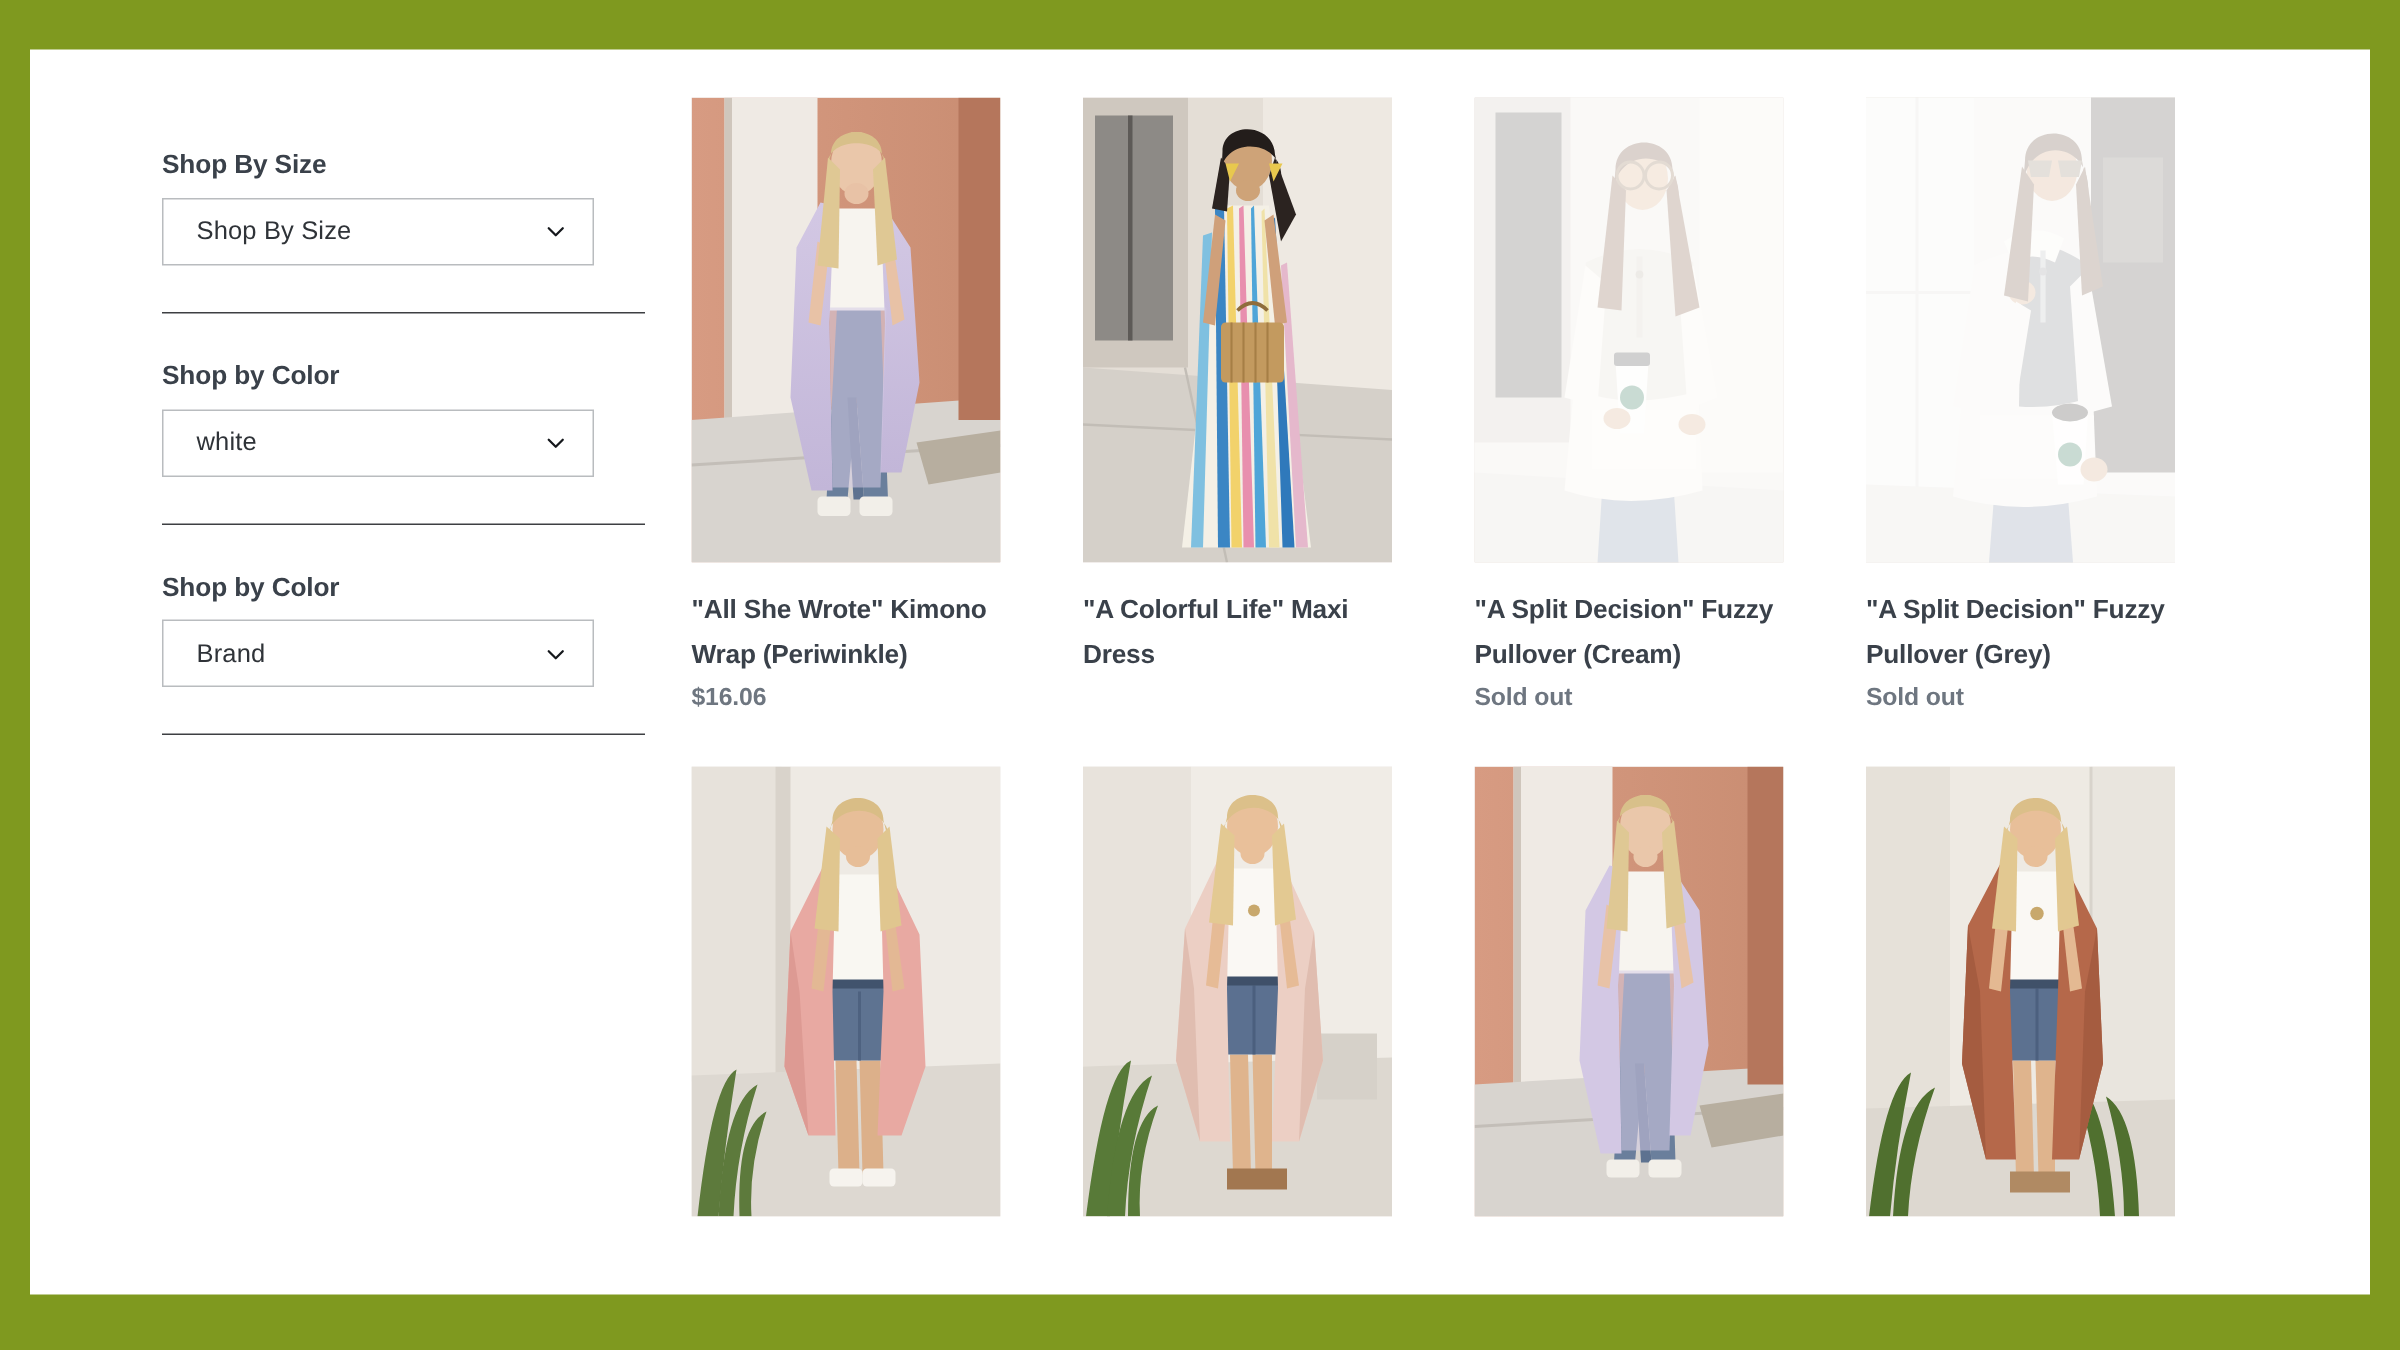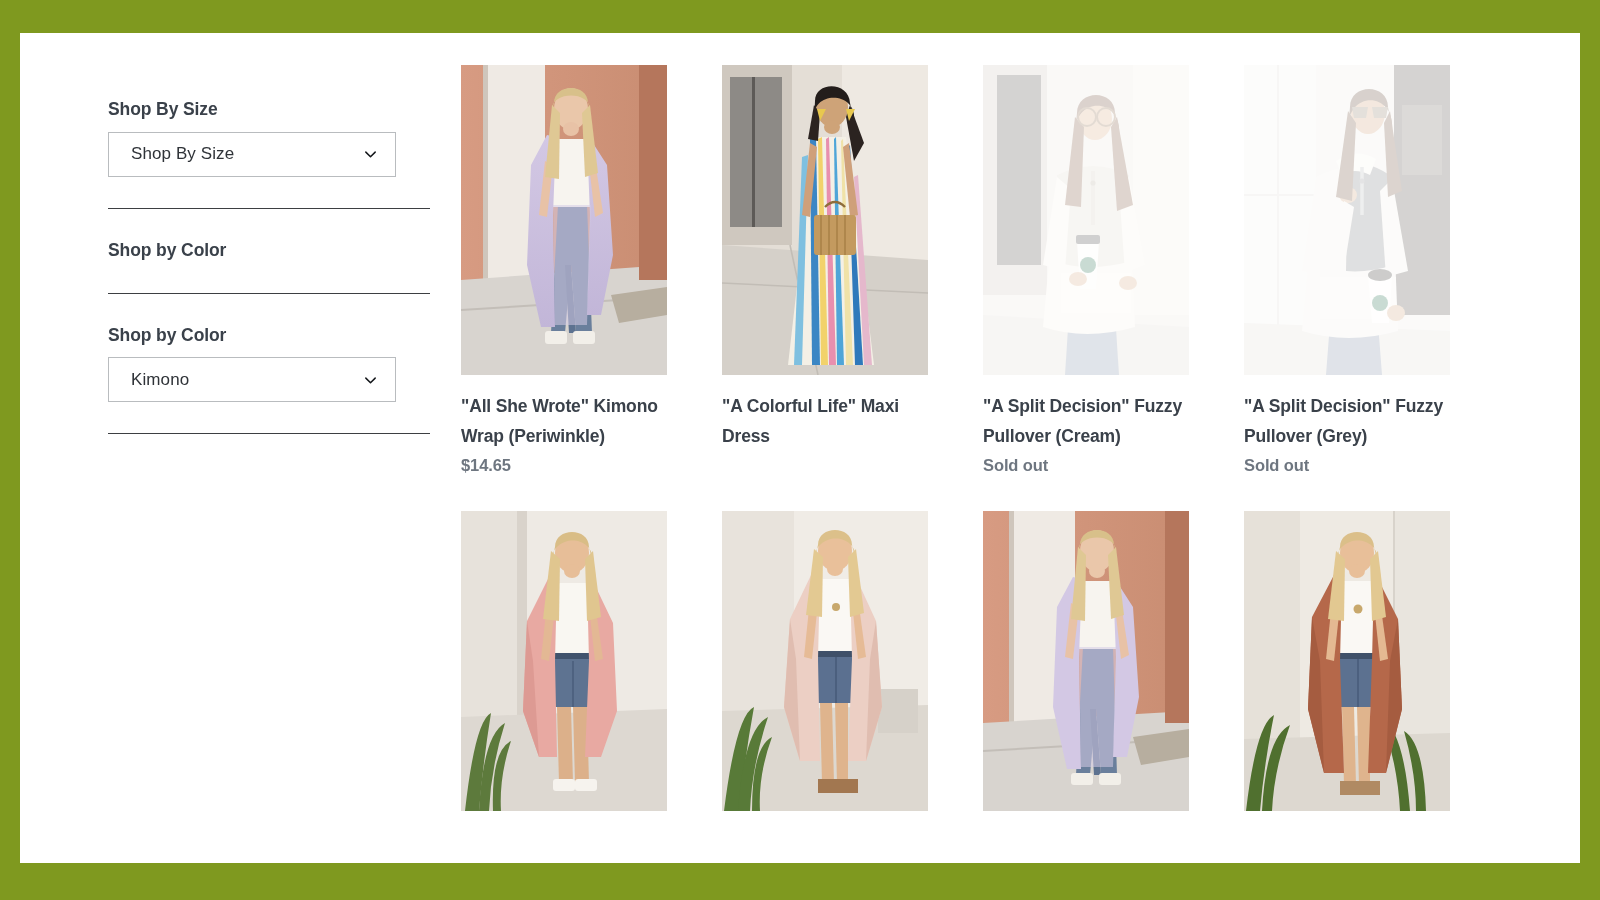--- a/index.html
+++ b/index.html
@@ -162,28 +162,36 @@
               <path d="M3 6 L8 11 L13 6" fill="none" stroke="#15181c" stroke-width="1.6" stroke-linecap="round" stroke-linejoin="round"></path>
             </svg>
           </span>
         </div>
       </div>
 
       <div class="filter-divider"></div>
 
       <div class="filter-group">
         <div class="filter-label">Shop by Color</div>
+        <div class="filter-select">
+          <span class="filter-select-value">white</span>
+          <span class="chevron-icon">
+            <svg viewBox="0 0 16 16" width="15" height="15">
+              <path d="M3 6 L8 11 L13 6" fill="none" stroke="#15181c" stroke-width="1.6" stroke-linecap="round" stroke-linejoin="round"></path>
+            </svg>
+          </span>
+        </div>
       </div>
 
       <div class="filter-divider"></div>
 
       <div class="filter-group">
         <div class="filter-label">Shop by Color</div>
         <div class="filter-select">
-          <span class="filter-select-value">Kimono</span>
+          <span class="filter-select-value">Brand</span>
           <span class="chevron-icon">
             <svg viewBox="0 0 16 16" width="15" height="15">
               <path d="M3 6 L8 11 L13 6" fill="none" stroke="#15181c" stroke-width="1.6" stroke-linecap="round" stroke-linejoin="round"></path>
             </svg>
           </span>
         </div>
       </div>
 
       <div class="filter-divider"></div>
 
@@ -228,21 +236,21 @@
             <path d="M134 96 L142 148 L134 152 L128 100 Z" fill="#e8c2a6"></path>
 
             <ellipse cx="110" cy="44" rx="17" ry="21" fill="#eac7aa"></ellipse>
             <path d="M93 38 C93 18 127 18 127 38 L129 44 C129 26 91 26 91 44 Z" fill="#d8c08a"></path>
             <path d="M91 40 L84 112 L98 114 L99 48 Z" fill="#dfc894"></path>
             <path d="M129 40 L137 108 L124 112 L121 48 Z" fill="#dfc894"></path>
             <ellipse cx="110" cy="64" rx="8" ry="7" fill="#e8c2a6"></ellipse>
           </svg>
         </div>
         <h3 class="product-title">"All She Wrote" Kimono Wrap (Periwinkle)</h3>
-        <div class="product-price">$14.65</div>
+        <div class="product-price">$16.06</div>
       </article>
 
       <article class="product-card">
         <div class="product-image-wrap">
           <svg width="206" height="310" viewBox="0 0 206 310">
             <rect width="206" height="310" fill="#e4ded6"></rect>
             <rect x="0" y="0" width="70" height="180" fill="#cfc8bf"></rect>
             <rect x="8" y="12" width="52" height="150" fill="#8d8a86"></rect>
             <rect x="30" y="12" width="3" height="150" fill="#5d5a57"></rect>
             <rect x="120" y="0" width="86" height="200" fill="#eee9e2"></rect>

